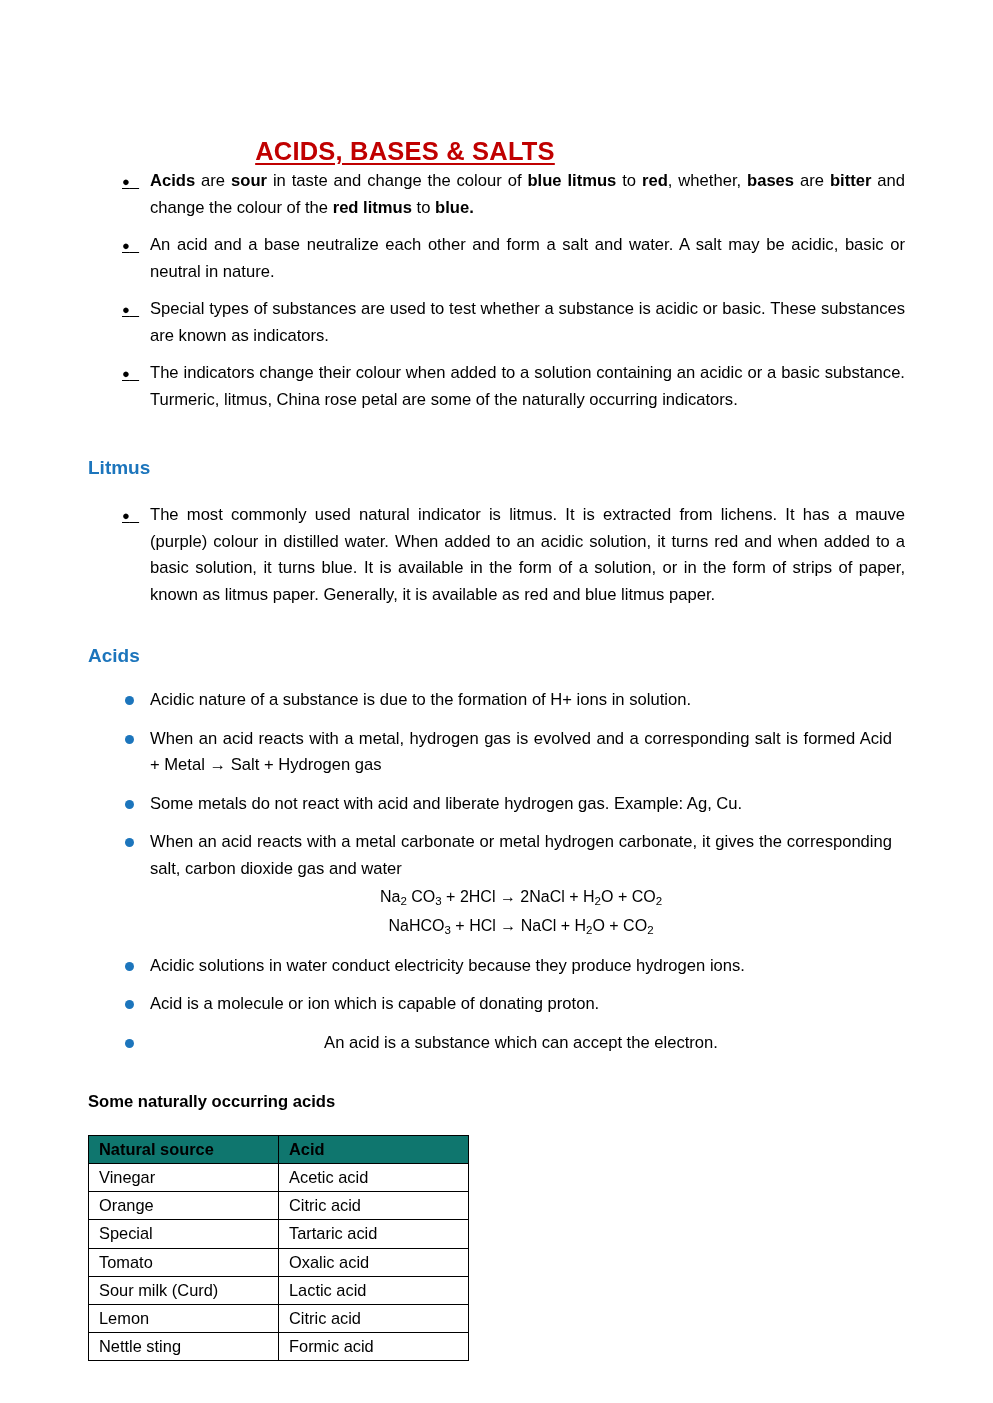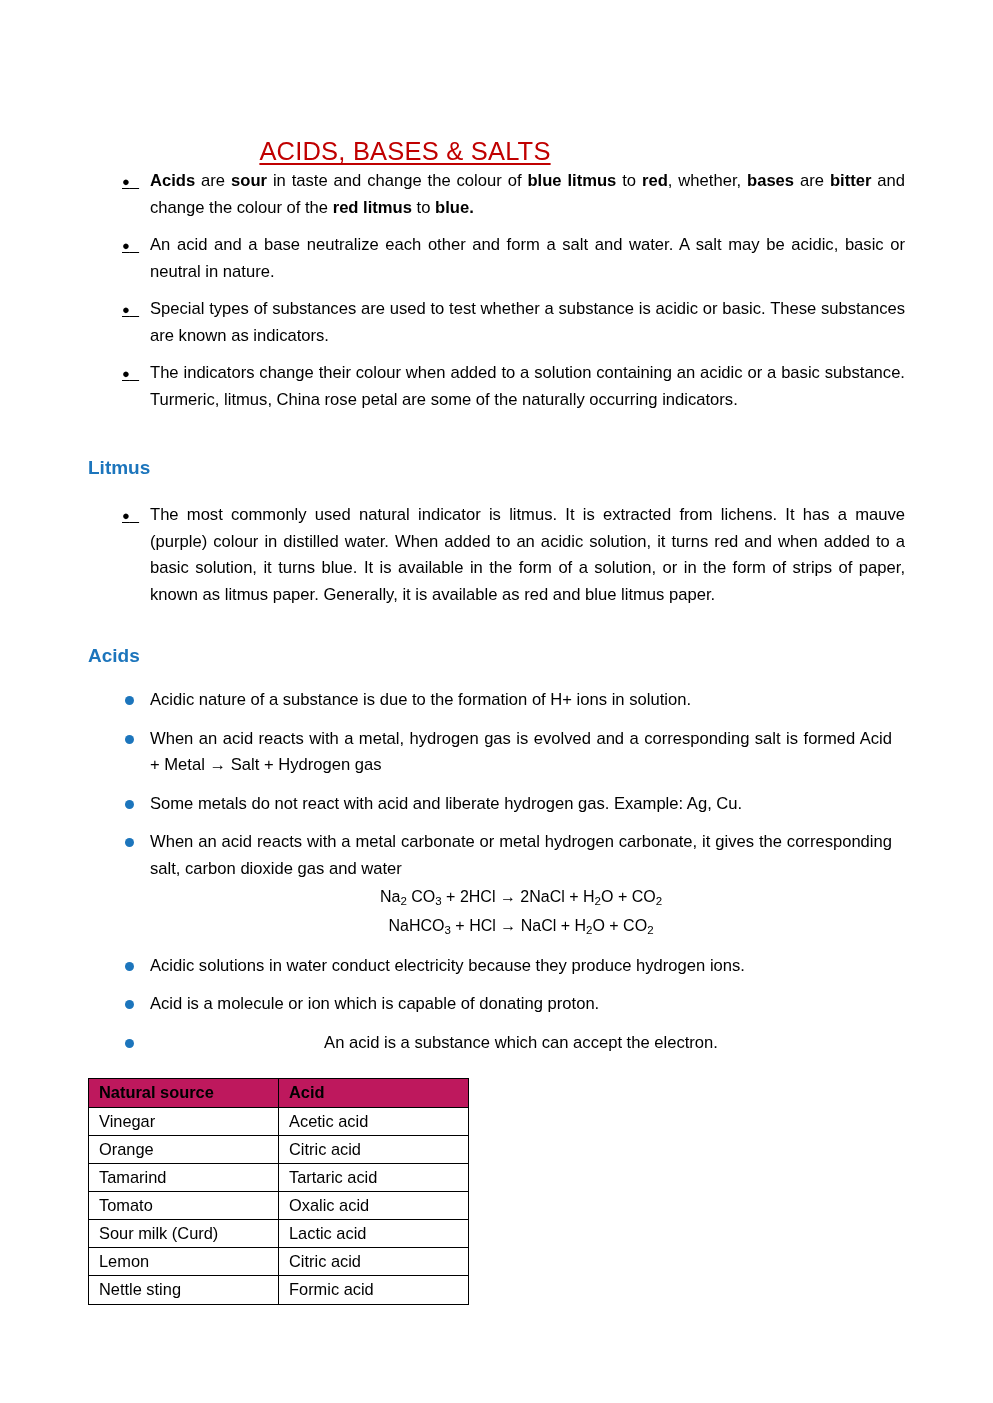--- a/index.html
+++ b/index.html
@@ -25,21 +25,21 @@
   }
 
   
   .doc-title {
     position: absolute;
     left: 0;
     top: 120px;
     width: 810px;
     text-align: center;
     font-size: 25.5px;
-    font-weight: normal;
+    font-weight: bold;
     color: #C00000;
     text-decoration: underline;
     text-underline-offset: 3px;
     letter-spacing: 0.2px;
   }
 
   
   .content {
     position: absolute;
     left: 88px;
@@ -139,21 +139,21 @@
   table.acidtab td {
     border: 1.6px solid #000000;
     padding: 2px 0 3px 10px;
     text-align: left;
     font-weight: normal;
     line-height: 1.35;
     height: 22px;
     vertical-align: middle;
   }
   table.acidtab thead th {
-    background: #be185d;
+    background: #0f766e;
     font-weight: bold;
   }
   table.acidtab col.c1 { width: 190px; }
   table.acidtab col.c2 { width: 190px; }
 
   b, strong { font-weight: bold; }
 </style>
 </head>
 <body>
 
@@ -181,20 +181,21 @@
     <ul class="blu" id="acids-list" style="margin-top:19px;">
         <li class="blu" style="text-align: left;"><span>Acidic nature of a substance is due to the formation of H+ ions in solution.</span></li>
         <li class="blu"><span>When an acid reacts with a metal, hydrogen gas is evolved and a corresponding salt is formed Acid + Metal → Salt + Hydrogen gas</span></li>
         <li class="blu" style="text-align: left;"><span>Some metals do not react with acid and liberate hydrogen gas. Example: Ag, Cu.</span></li>
         <li class="blu" style="margin-bottom: 14px;"><span>When an acid reacts with a metal carbonate or metal hydrogen carbonate, it gives the corresponding salt, carbon dioxide gas and water</span><div class="eq">Na<sub>2</sub> CO<sub>3</sub> + 2HCl → 2NaCl + H<sub>2</sub>O + CO<sub>2</sub></div><div class="eq">NaHCO<sub>3</sub> + HCl → NaCl + H<sub>2</sub>O + CO<sub>2</sub></div></li>
         <li class="blu" style="text-align: left;"><span>Acidic solutions in water conduct electricity because they produce hydrogen ions.</span></li>
         <li class="blu" style="text-align: left;"><span>Acid is a molecule or ion which is capable of donating proton.</span></li>
         <li class="blu" style="text-align: center;"><span>An acid is a substance which can accept the electron.</span></li>
       </ul>
 
+    <div class="subhead" style="margin-top:35px;">Some naturally occurring acids</div>
 
     <table class="acidtab" id="acid-table" style="margin-top:22px;">
       <colgroup>
           <col class="c1">
           <col class="c2">
         </colgroup>
       <thead>
         <tr>
             <th>Natural source</th>
             <th>Acid</th>
@@ -203,21 +204,21 @@
       <tbody>
           <tr>
             <td>Vinegar</td>
             <td>Acetic acid</td>
           </tr>
           <tr>
             <td>Orange</td>
             <td>Citric acid</td>
           </tr>
           <tr>
-            <td>Tamarind</td>
+            <td>Special</td>
             <td>Tartaric acid</td>
           </tr>
           <tr>
             <td>Tomato</td>
             <td>Oxalic acid</td>
           </tr>
           <tr>
             <td>Sour milk (Curd)</td>
             <td>Lactic acid</td>
           </tr>

